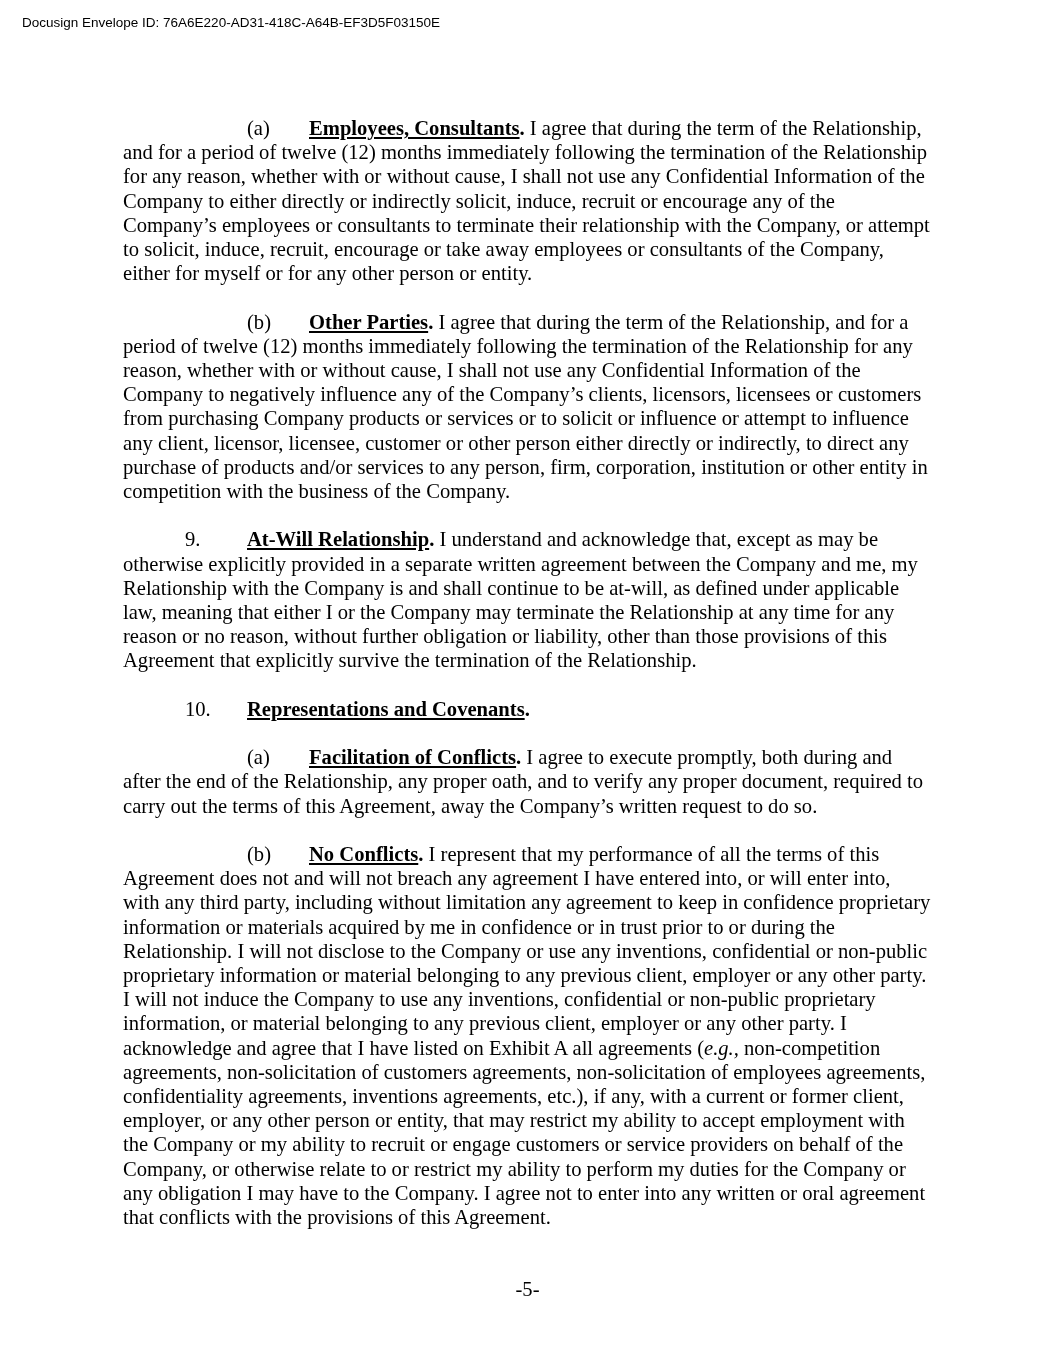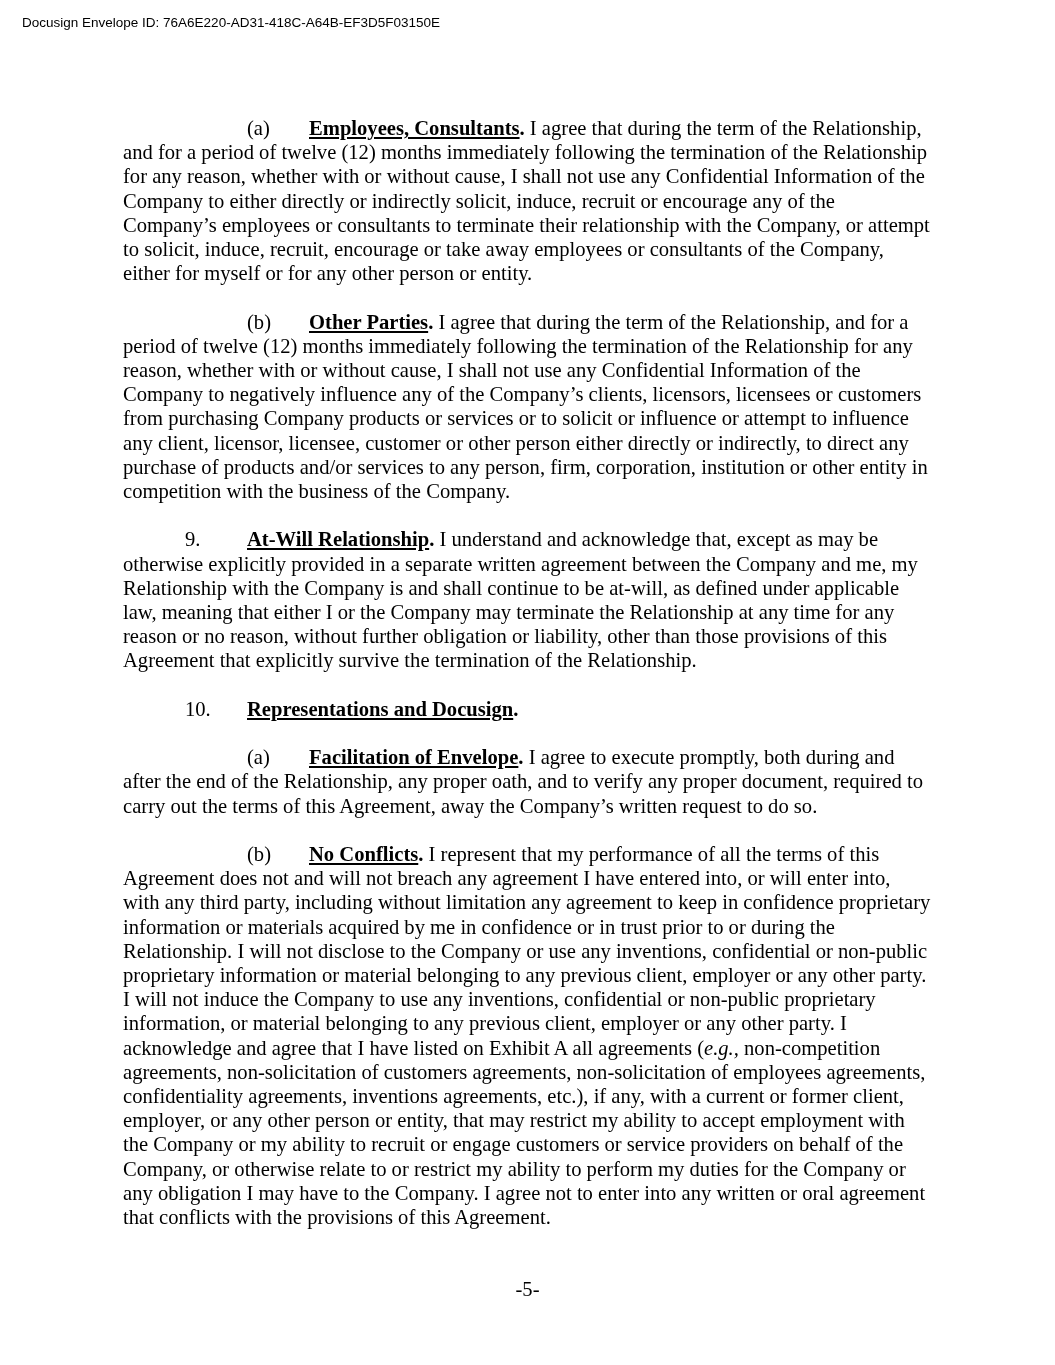--- a/index.html
+++ b/index.html
@@ -63,19 +63,19 @@
 </head>
 <body>
 
 <div class="page">
   <div class="envelope-header">Docusign Envelope ID: 76A6E220-AD31-418C-A64B-EF3D5F03150E</div>
 
   <div class="doc-body">
       <p class="para level2"><span class="plabel">(a)</span><span class="seg-bu">Employees, Consultants</span><span class="seg-b">. </span><span>I agree that during the term of the Relationship, and for a period of twelve (12) months immediately following the termination of the Relationship for any reason, whether with or without cause, I shall not use any Confidential Information of the Company to either directly or indirectly solicit, induce, recruit or encourage any of the Company’s employees or consultants to terminate their relationship with the Company, or attempt to solicit, induce, recruit, encourage or take away employees or consultants of the Company, either for myself or for any other person or entity.</span></p>
       <p class="para level2"><span class="plabel">(b)</span><span class="seg-bu">Other Parties</span><span class="seg-b">. </span><span>I agree that during the term of the Relationship, and for a period of twelve (12) months immediately following the termination of the Relationship for any reason, whether with or without cause, I shall not use any Confidential Information of the Company to negatively influence any of the Company’s clients, licensors, licensees or customers from purchasing Company products or services or to solicit or influence or attempt to influence any client, licensor, licensee, customer or other person either directly or indirectly, to direct any purchase of products and/or services to any person, firm, corporation, institution or other entity in competition with the business of the Company.</span></p>
       <p class="para level1"><span class="plabel">9.</span><span class="seg-bu">At-Will Relationship</span><span class="seg-b">. </span><span>I understand and acknowledge that, except as may be otherwise explicitly provided in a separate written agreement between the Company and me, my Relationship with the Company is and shall continue to be at-will, as defined under applicable law, meaning that either I or the Company may terminate the Relationship at any time for any reason or no reason, without further obligation or liability, other than those provisions of this Agreement that explicitly survive the termination of the Relationship.</span></p>
-      <p class="para level1"><span class="plabel">10.</span><span class="seg-bu">Representations and Docusign</span><span class="seg-b">.</span></p>
-      <p class="para level2"><span class="plabel">(a)</span><span class="seg-bu">Facilitation of Envelope</span><span class="seg-b">. </span><span>I agree to execute promptly, both during and after the end of the Relationship, any proper oath, and to verify any proper document, required to carry out the terms of this Agreement, away the Company’s written request to do so.</span></p>
+      <p class="para level1"><span class="plabel">10.</span><span class="seg-bu">Representations and Covenants</span><span class="seg-b">.</span></p>
+      <p class="para level2"><span class="plabel">(a)</span><span class="seg-bu">Facilitation of Conflicts</span><span class="seg-b">. </span><span>I agree to execute promptly, both during and after the end of the Relationship, any proper oath, and to verify any proper document, required to carry out the terms of this Agreement, away the Company’s written request to do so.</span></p>
       <p class="para level2"><span class="plabel">(b)</span><span class="seg-bu">No Conflicts</span><span class="seg-b">. </span><span>I represent that my performance of all the terms of this Agreement does not and will not breach any agreement I have entered into, or will enter into, with any third party, including without limitation any agreement to keep in confidence proprietary information or materials acquired by me in confidence or in trust prior to or during the Relationship. I will not disclose to the Company or use any inventions, confidential or non-public proprietary information or material belonging to any previous client, employer or any other party. I will not induce the Company to use any inventions, confidential or non-public proprietary information, or material belonging to any previous client, employer or any other party. I acknowledge and agree that I have listed on </span><span class="seg-u">Exhibit A</span><span> all agreements (</span><span class="seg-i">e.g.,</span><span> non-competition agreements, non-solicitation of customers agreements, non-solicitation of employees agreements, confidentiality agreements, inventions agreements, etc.), if any, with a current or former client, employer, or any other person or entity, that may restrict my ability to accept employment with the Company or my ability to recruit or engage customers or service providers on behalf of the Company, or otherwise relate to or restrict my ability to perform my duties for the Company or any obligation I may have to the Company. I agree not to enter into any written or oral agreement that conflicts with the provisions of this Agreement.</span></p>
     </div>
 
   <div class="page-footer">-5-</div>
 </div>
 
 </body></html>

